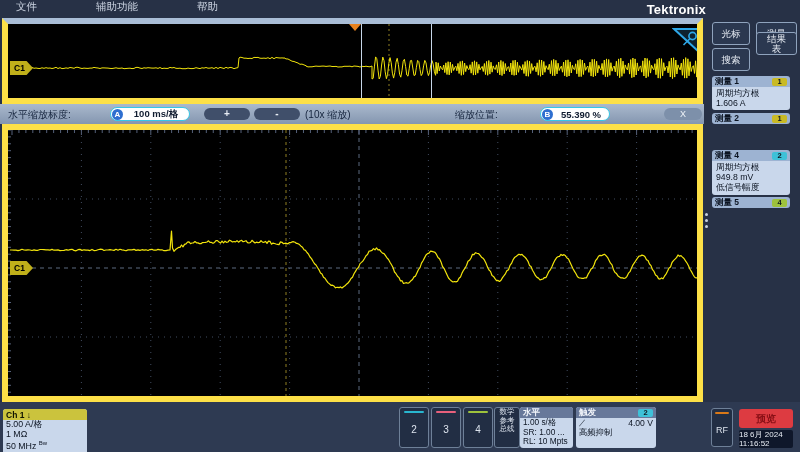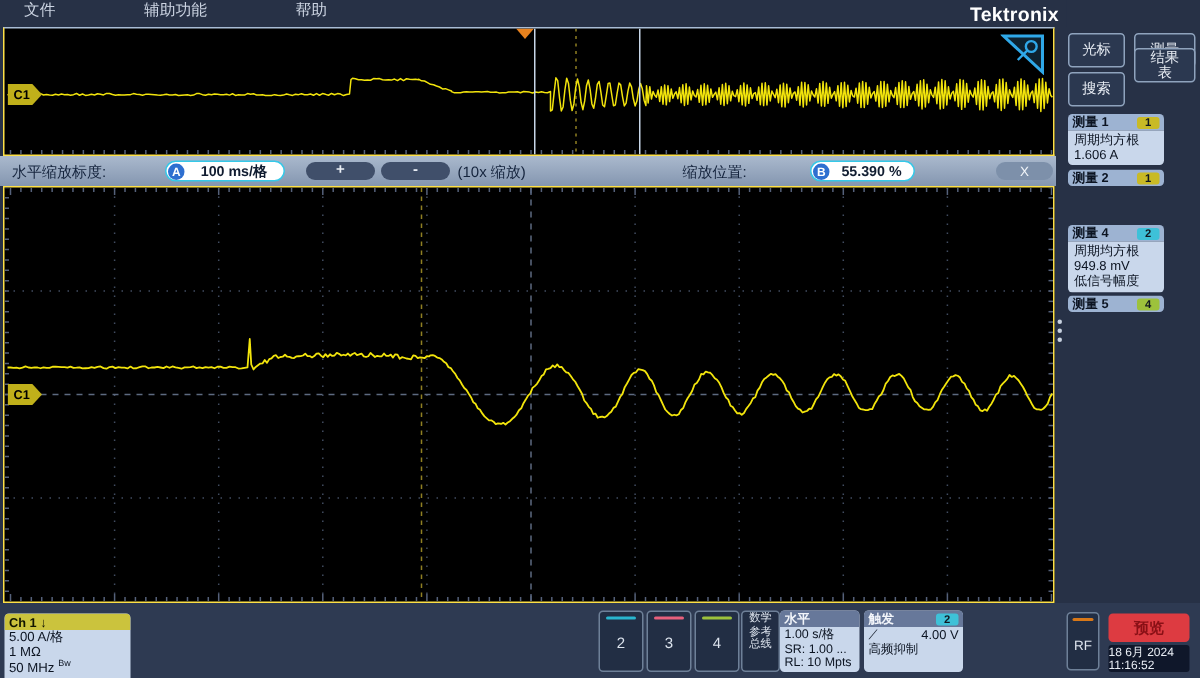--- a/index.html
+++ b/index.html
@@ -5,21 +5,21 @@
   html,body{margin:0;padding:0;background:#273146;font-family:"Liberation Sans",sans-serif;}
   #app{position:relative;width:800px;height:452px;background:#273146;overflow:hidden;}
 
   
   #menubar{position:absolute;left:0;top:0;width:711px;height:18px;background:#273146;
     display:flex;gap:59px;padding-left:16px;box-sizing:border-box;}
   .menu-item{font-size:10.5px;color:#ccd4e2;cursor:default;}
   #logo{position:absolute;right:5px;top:2px;font-size:13px;font-weight:bold;color:#fff;letter-spacing:.2px;}
 
   
-  .screen{position:absolute;background:#000;border:1px solid #fde047;box-sizing:border-box;overflow:hidden;}
+  .screen{position:absolute;background:#000;border:6px solid #fde047;box-sizing:border-box;overflow:hidden;}
   #overview{left:2px;top:18px;width:701px;height:86px;border-top-color:#a9bdd6;}
   #mainview{left:2px;top:124px;width:701px;height:278px;}
   .ch-badge{position:absolute;width:23px;height:14px;background:#c0b01a;color:#000;font-size:8.5px;
     font-weight:bold;display:flex;align-items:center;padding-left:4px;box-sizing:border-box;
     clip-path:polygon(0 0,72% 0,100% 50%,72% 100%,0 100%);}
   #ov-ch{left:2px;top:37px;}
   #mv-ch{left:2px;top:131px;}
   .zoom-edge{position:absolute;top:0;width:1px;height:84px;background:#c7d6e8;}
   #ov-marker{position:absolute;top:0;width:0;height:0;border-left:6px solid transparent;
     border-right:6px solid transparent;border-top:7px solid #e8821e;}
@@ -37,21 +37,21 @@
   .zbtn{position:absolute;top:4px;width:46px;height:12px;background:#404f6a;border-radius:7px;
     color:#e8edf4;font-size:10px;font-weight:bold;text-align:center;line-height:11px;cursor:pointer;}
   #z-close{position:absolute;top:4px;left:664px;width:38px;height:12px;background:#7d90aa;border-radius:7px;
     color:#f0f4f8;font-size:9px;text-align:center;line-height:12px;cursor:pointer;}
 
   
   #sidebar{position:absolute;left:704px;top:18px;width:96px;height:384px;background:#273146;}
   .side-btn{position:absolute;height:23px;background:#2b3850;border:1px solid #8fa3bd;border-radius:3px;
     color:#e9eef5;font-size:9.5px;display:flex;align-items:center;justify-content:center;
     text-align:center;line-height:9.5px;cursor:pointer;box-sizing:border-box;}
-  .mpanel{position:absolute;left:8px;width:64px;border-radius:3px;overflow:hidden;}
+  .mpanel{position:absolute;left:8px;width:78px;border-radius:3px;overflow:hidden;}
   .mpanel-h{height:11px;background:#9db3d2;display:flex;align-items:center;padding:0 3px;}
   .mpanel-title{font-size:8.5px;font-weight:bold;color:#0c1422;flex:1;}
   .mbadge{width:15px;height:8px;border-radius:2px;font-size:7.5px;font-weight:bold;color:#101820;
     text-align:center;line-height:8px;}
   .mpanel-b{background:#c9d7eb;padding:1px 4px 2px 4px;}
   .m-line{font-size:8.7px;color:#0c1422;line-height:10.2px;white-space:nowrap;}
   .m-line:empty{display:none;}
   #drag-dots{position:absolute;left:1px;top:192px;width:5px;}
   #drag-dots span{display:block;width:3px;height:3px;border-radius:50%;background:#c8d2e0;margin:3px 0;}
 
@@ -607,21 +607,21 @@
 
     <div class="bb-panel" style="left:520px;width:53px">
       <div class="bb-h">
           <span>水平</span>
         </div>
       <div class="bb-line">1.00 s/格</div>
       <div class="bb-line">SR: 1.00 ...</div>
       <div class="bb-line">RL: 10 Mpts</div>
     </div>
 
-    <div class="bb-panel" style="left:576px;width:66px">
+    <div class="bb-panel" style="left:576px;width:80px">
       <div class="bb-h">
         <span>触发</span>
         <span class="mbadge" style="background: rgb(62, 193, 216);">2</span>
       </div>
       <div class="trig-row">
         <span>⟋</span>
         <span>4.00 V</span>
       </div>
       <div class="bb-line">高频抑制</div>
     </div>

